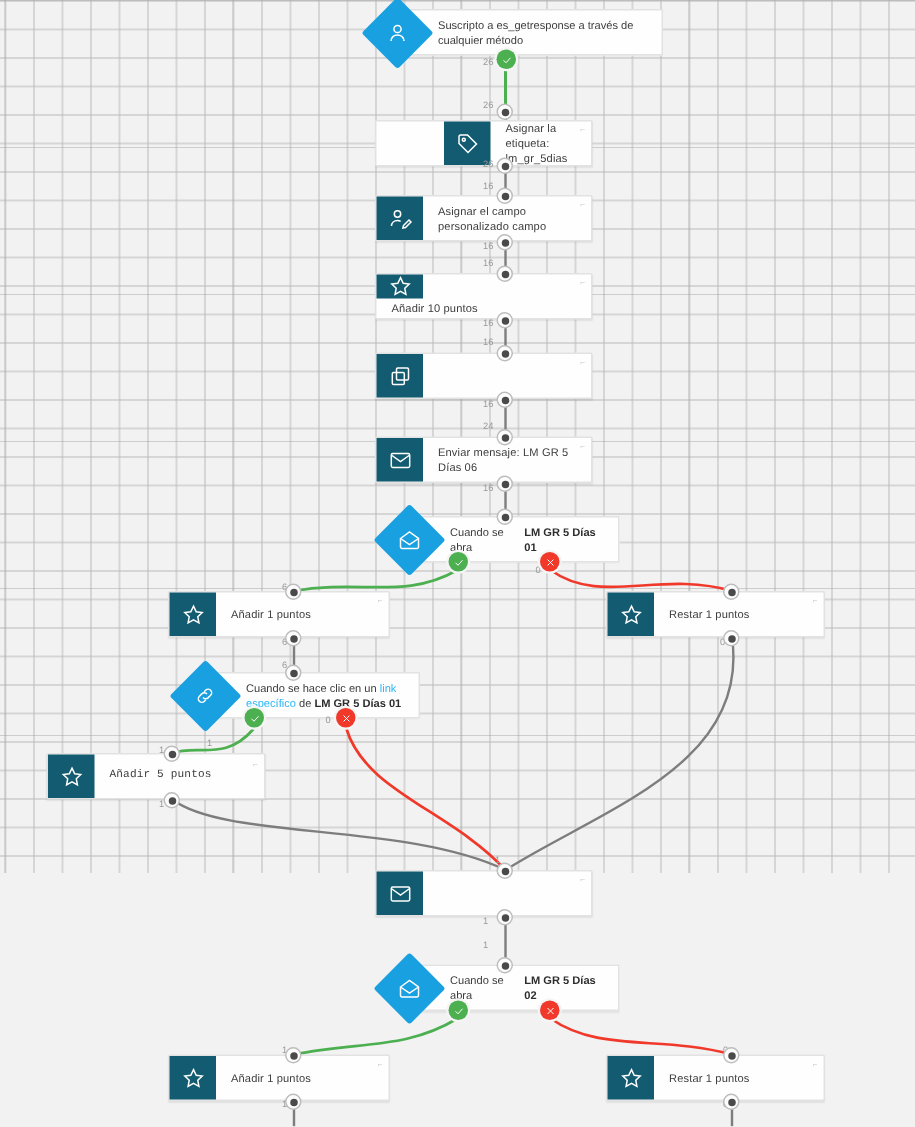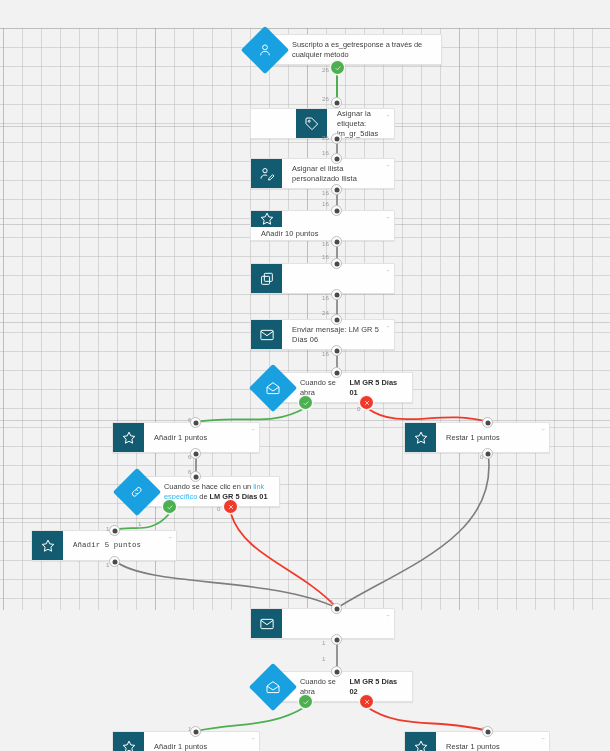--- a/index.html
+++ b/index.html
@@ -13,21 +13,20 @@
     position: relative;
     width: 610px; height: 582px;
     background-color: #f2f2f2;
     background-image:
       linear-gradient(to right, rgba(160,160,160,.45) 1px, transparent 1px),
       linear-gradient(to bottom, rgba(160,160,160,.45) 1px, transparent 1px),
       linear-gradient(to right, rgba(185,185,185,.5) 1px, transparent 1px),
       linear-gradient(to bottom, rgba(185,185,185,.5) 1px, transparent 1px);
     background-size: 152px 98px, 152px 98px, 19px 19px, 19px 19px;
     background-position: 3px 0px, 3px 0px, 3px 0px, 3px 0px;
-    margin-top: 28px;
   }
   #wires { position: absolute; inset: 0; width: 610px; height: 751px; pointer-events: none; }
 
   
   .node {
     position: absolute;
     height: 31px;
     background: #fefefe;
     border: 1px solid #e2e2e2;
     border-radius: 1px;
@@ -187,21 +186,21 @@
   </div>
 
   <div class="node" style="left:250px; top:130px; width:145px;">
     <div class="ico">
       <svg viewBox="0 0 24 24">
           <circle cx="9" cy="7" r="3.2"></circle>
           <path d="M3 19c0-3.3 2.7-5.5 6-5.5 1.2 0 2.3.3 3.2.8"></path>
           <path d="M15 18.5l5.5-5.5 2 2-5.5 5.5-2.6.6z"></path>
         </svg>
     </div>
-    <div class="lbl">Asignar el llista personalizado llista</div>
+    <div class="lbl">Asignar el campo personalizado campo</div>
     <div class="corner">⌐</div>
   </div>
 
   <div class="node" style="left:250px; top:182px; width:145px;flex-direction:column;">
     <div class="ico">
       <svg viewBox="0 0 24 24">
           <path d="M12 3.2l2.7 5.6 6 .8-4.4 4.2 1.1 6-5.4-2.9-5.4 2.9 1.1-6L3.3 9.6l6-.8z"></path>
         </svg>
     </div>
     <div class="lbl">Añadir 10 puntos</div>

